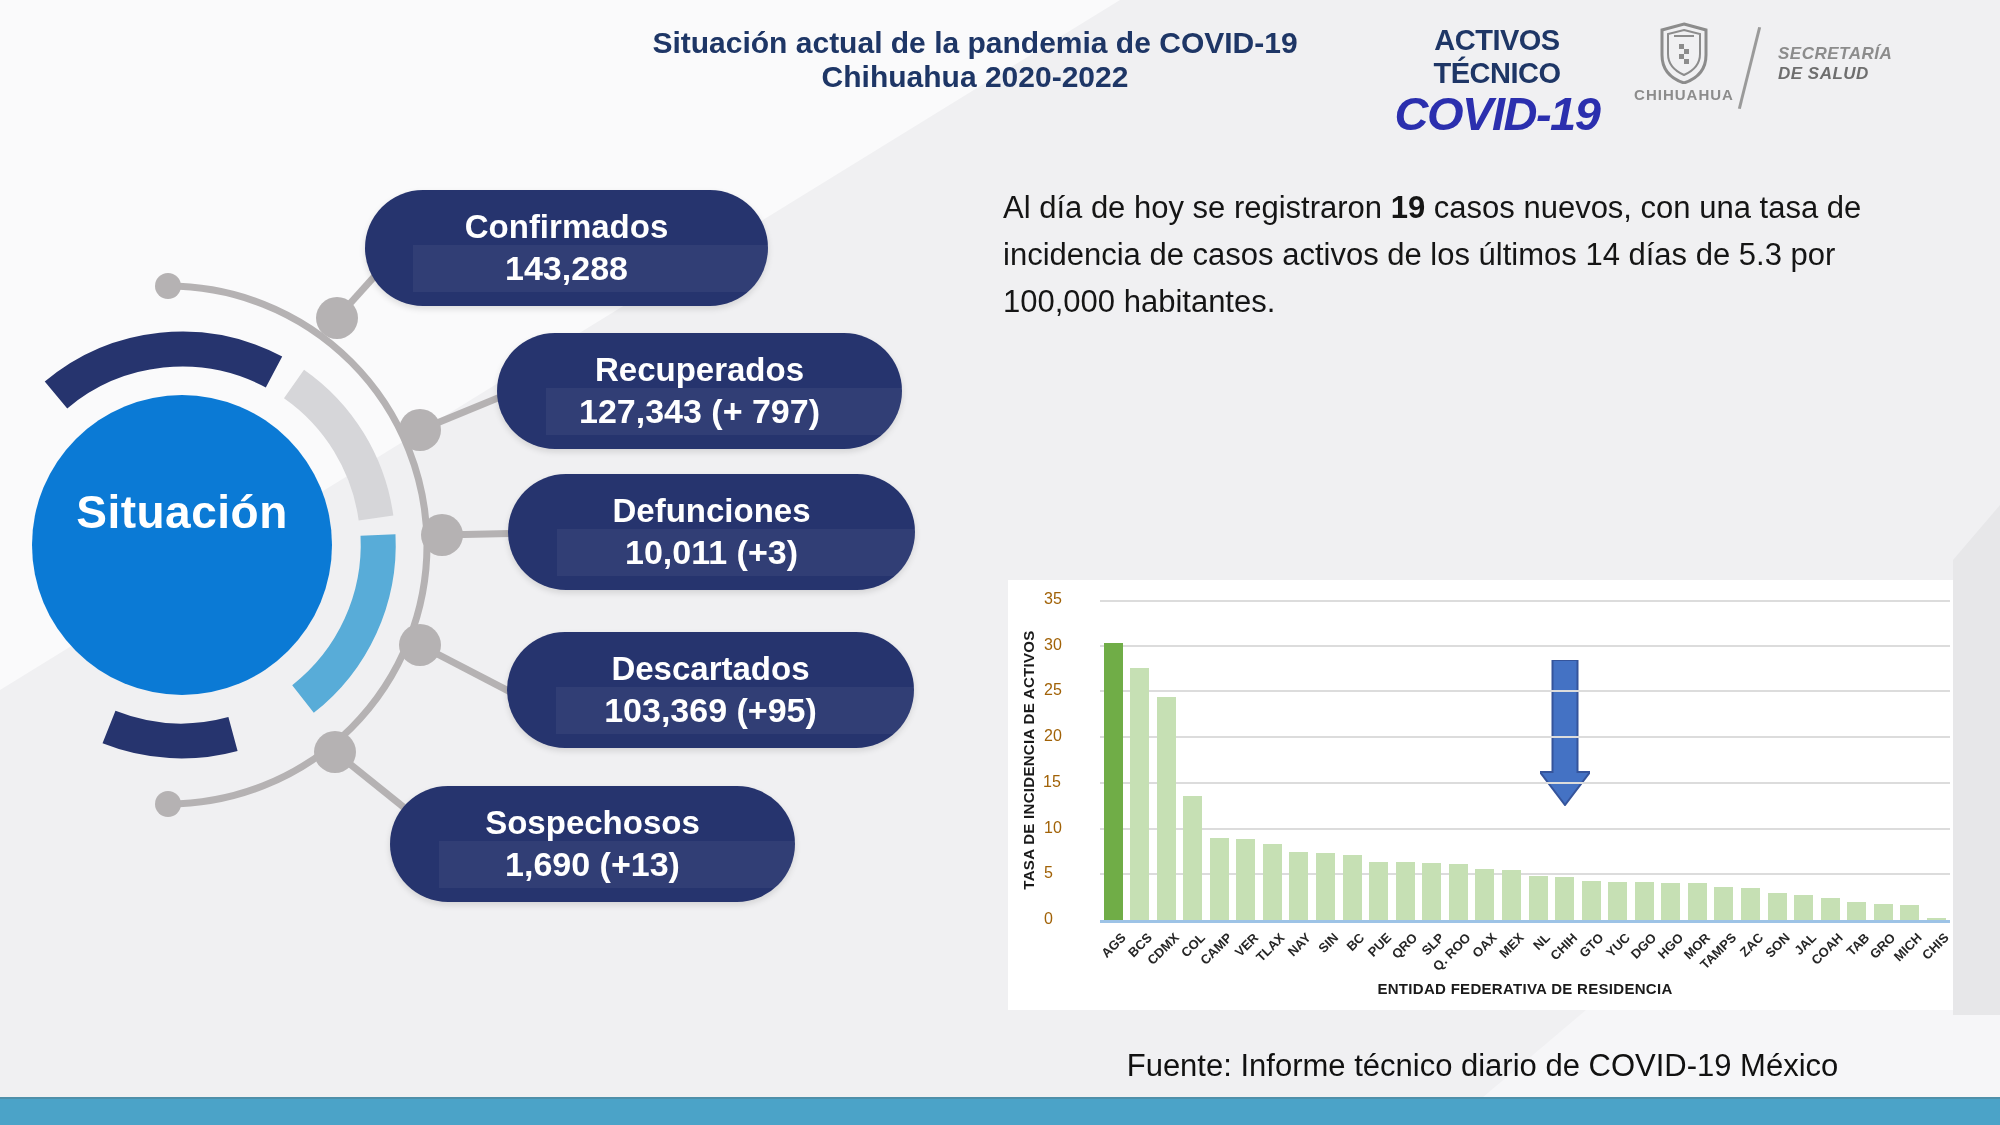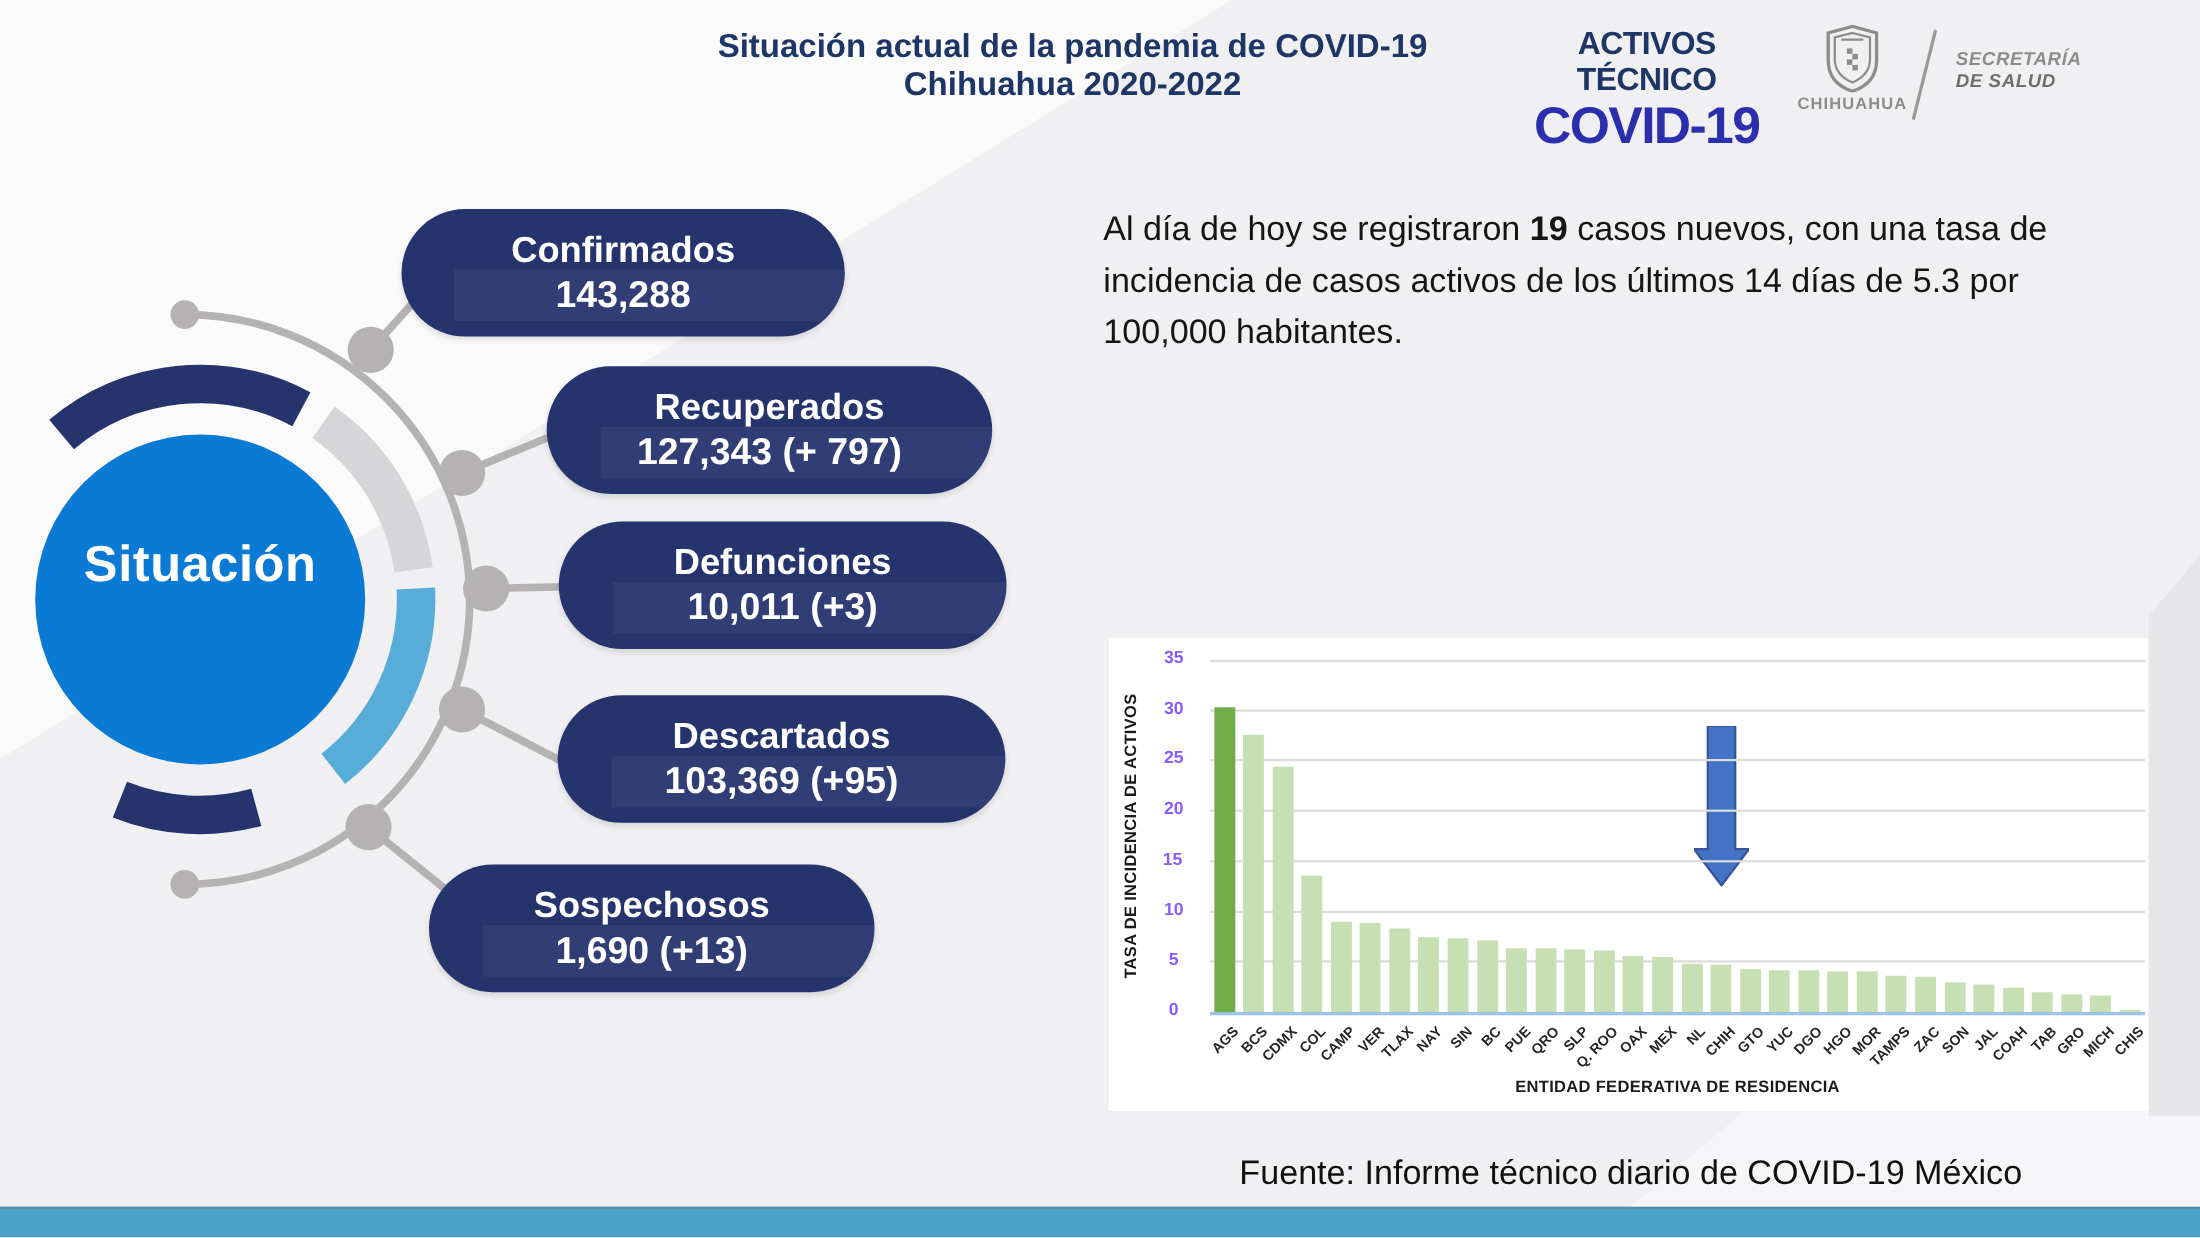--- a/index.html
+++ b/index.html
@@ -8,21 +8,21 @@
   .bg-band{position:absolute;inset:0;pointer-events:none;}
   .bg-band1{background:#fafafb;clip-path:polygon(0 0,1120px 0,0 690px);}
   .bg-band2{background:#f6f6f8;clip-path:polygon(1450px 1125px,2000px 660px,2000px 1125px);}
   .bg-band3{background:#e7e7e9;clip-path:polygon(1953px 560px,2000px 505px,2000px 1015px,1953px 1015px);}
 
   
   .main-title{position:absolute;left:560px;top:26px;width:830px;text-align:center;
     color:#1e3666;font-weight:700;font-size:30px;line-height:34px;}
   .report{position:absolute;left:1383px;top:24px;width:228px;text-align:center;}
   .report-l1{font-size:29px;font-weight:800;color:#1e3666;letter-spacing:-0.5px;}
-  .report-l2{font-size:47px;font-weight:800;color:#2b2fae;letter-spacing:-1.5px;line-height:44px;margin-top:2px;}
+  .report-l2{font-size:47px;font-weight:800;color:#2b2fae;letter-spacing:-1.5px;line-height:44px;margin-top:2px;font-style:italic;}
   .shield{position:absolute;left:1660px;top:22px;}
   .logo-state{position:absolute;left:1624px;top:86px;width:120px;text-align:center;
     font-size:15px;font-weight:800;color:#8c8c8c;letter-spacing:1px;}
   .logo-slash{position:absolute;left:1748px;top:26px;width:3px;height:84px;background:#9a9a9a;transform:rotate(14deg);}
   .org{position:absolute;left:1778px;top:44px;font-style:italic;color:#8c8c8c;}
   .org-l1{font-size:17px;font-weight:600;letter-spacing:.5px;}
   .org-l2{font-size:17px;font-weight:800;color:#6e6e6e;letter-spacing:.5px;}
 
   
   .diagram-svg{position:absolute;left:0;top:0;}
@@ -43,21 +43,21 @@
 
   
   .summary{position:absolute;left:1003px;top:184px;width:940px;font-size:31px;line-height:47px;color:#151515;}
   .summary p{margin:0;}
 
   
   .chart-panel{position:absolute;left:1008px;top:580px;width:945px;height:430px;background:#fff;}
   .plot{position:absolute;left:92px;top:20px;width:850px;height:320px;border-bottom:3px solid #9dc3e6;}
   .gridline{position:absolute;left:0;width:100%;height:2px;background:#dcdcdc;}
   .bar{position:absolute;bottom:0;}
-  .ytick{position:absolute;width:46px;text-align:center;font-size:16px;font-weight:700;color:#8b5cf6;}
+  .ytick{position:absolute;width:46px;text-align:left;font-size:16px;font-weight:400;color:#a16207;}
   .xlab{position:absolute;width:0;height:0;overflow:visible;}
   .xlab span{position:absolute;right:0;top:0;white-space:nowrap;transform:rotate(-45deg);
     transform-origin:top right;font-size:13px;font-weight:700;color:#262626;}
   .xtitle{position:absolute;left:92px;top:400px;width:850px;text-align:center;
     font-size:15px;font-weight:800;color:#1a1a1a;letter-spacing:.3px;}
   .ytitle{position:absolute;left:-128px;top:170px;width:300px;height:20px;text-align:center;
     transform:rotate(-90deg);font-size:15px;font-weight:800;color:#1a1a1a;letter-spacing:.3px;}
   .down-arrow{position:absolute;top:60px;}
 
   .source{position:absolute;left:1010px;top:1048px;width:945px;text-align:center;font-size:31px;color:#111;}

